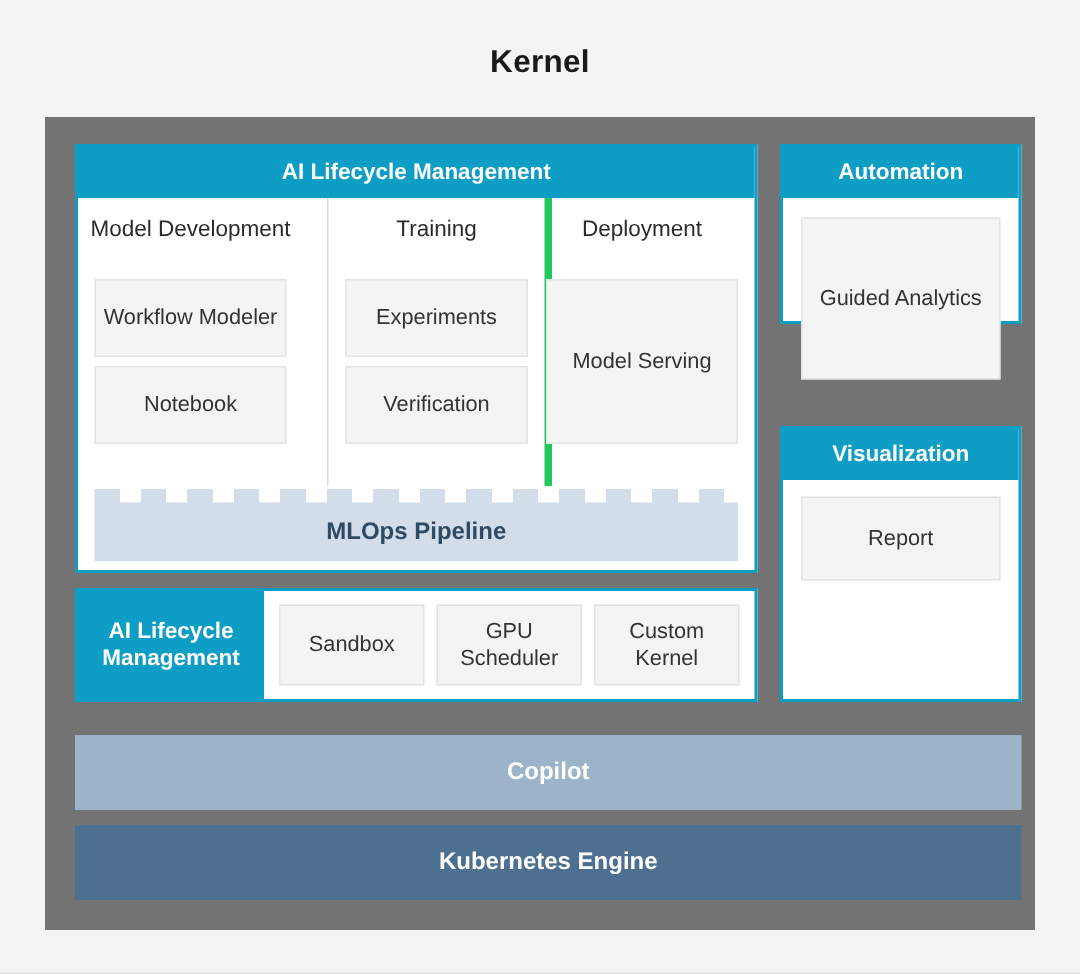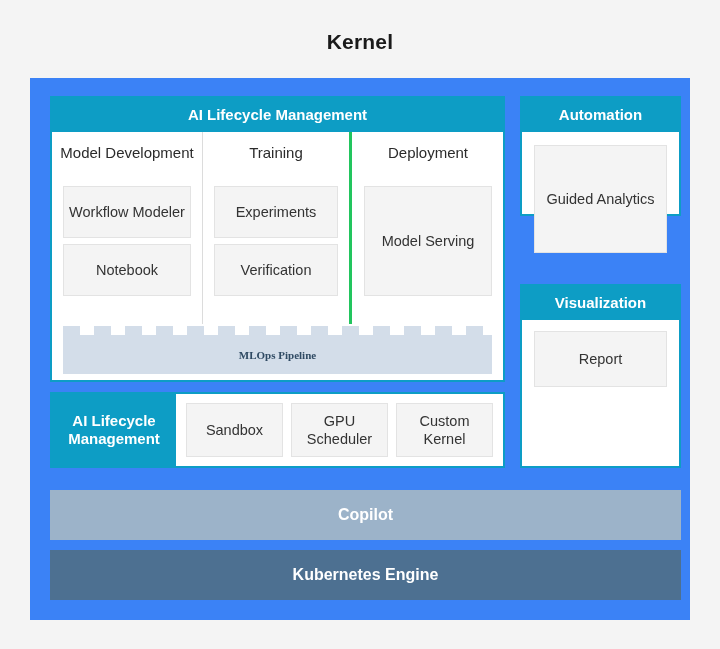--- a/index.html
+++ b/index.html
@@ -29,21 +29,21 @@
     font-weight: bold;
     color: #1a1a1a;
     letter-spacing: 0.2px;
   }
 
   
   .card {
     position: absolute;
     left: 30px; top: 78px;
     width: 660px; height: 542px;
-    background: #3b82f6;
+    background: #737373;
   }
 
   
   .panel {
     position: absolute;
     border: 2px solid #0d9dc5;
     background: #ffffff;
   }
   .panel-header {
     background: #0d9dc5;
@@ -78,21 +78,21 @@
     position: relative;
     height: 248px;
   }
   .lc-col {
     position: absolute;
     top: 0;
     width: 150px;
     height: 192px;
   }
   .lc-col-1 { left: 0px; }
-  .lc-col-2 { left: 150px; border-left: 1px solid #dcdcdc; border-right: 3px solid #22c55e; }
+  .lc-col-2 { left: 166px; border-left: 1px solid #dcdcdc; border-right: 5px solid #22c55e; }
   .lc-col-3 { left: 301px; }
   .lc-col-title {
     text-align: center;
     font-size: 15px;
     color: #2b2b2b;
     line-height: 1.2;
     padding-top: 12px;
     height: 54px;
   }
   .lc-tiles {
@@ -122,26 +122,25 @@
         transparent 17px, transparent 31px
       );
   }
   .mlops-body {
     position: absolute;
     left: 0; top: 9px;
     width: 100%;
     height: 39px;
     background: #d3dde9;
     color: #2f4a63;
-    font-size: 11px;
-    font-weight: bold;
-    display: flex;
-    align-items: center;
-    justify-content: center;
-    font-family: Liberation Serif, serif;
+    font-size: 16px;
+    font-weight: bold;
+    display: flex;
+    align-items: center;
+    justify-content: center;
   }
 
   
   #lifecycle-strip {
     left: 20px; top: 314px;
     width: 455px; height: 76px;
     display: flex;
   }
   #strip-label {
     width: 124px;

